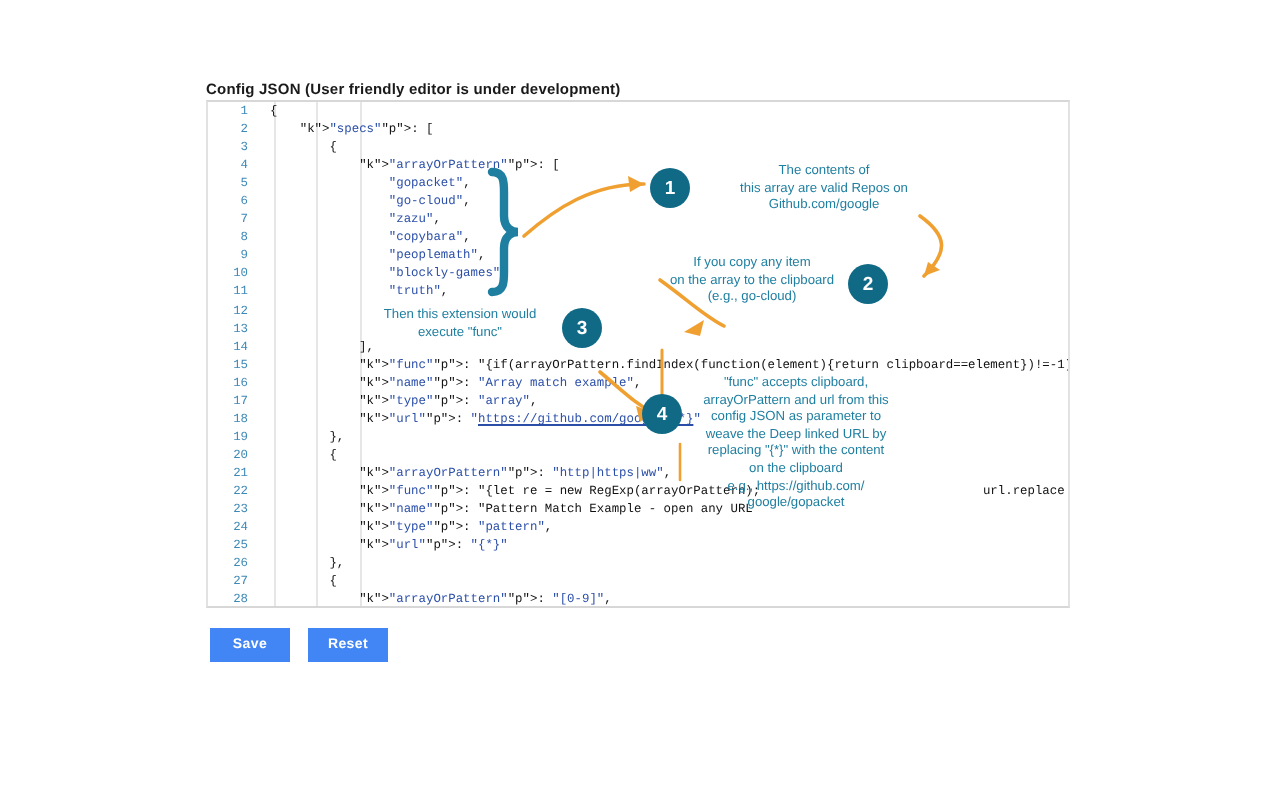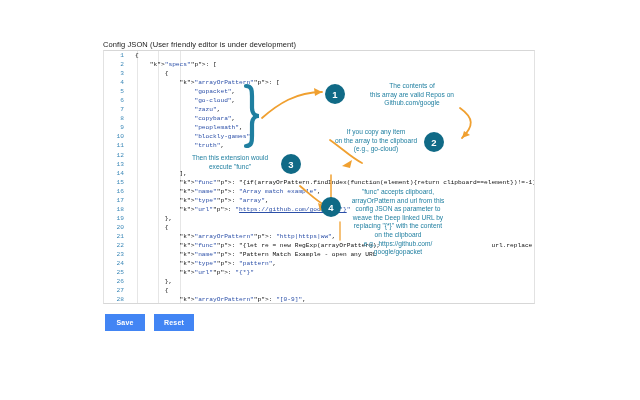--- a/index.html
+++ b/index.html
@@ -20,21 +20,21 @@
     inset: 0;
     background: #ffffff;
   }
 
   
   .section-label {
     position: absolute;
     left: 103px;
     top: 40px;
     font-size: 7.5px;
-    font-weight: normal;
+    font-weight: bold;
     color: #1a1a1a;
     letter-spacing: 0.1px;
     white-space: nowrap;
   }
 
   
   .editor {
     position: absolute;
     left: 103px;
     top: 50px;

